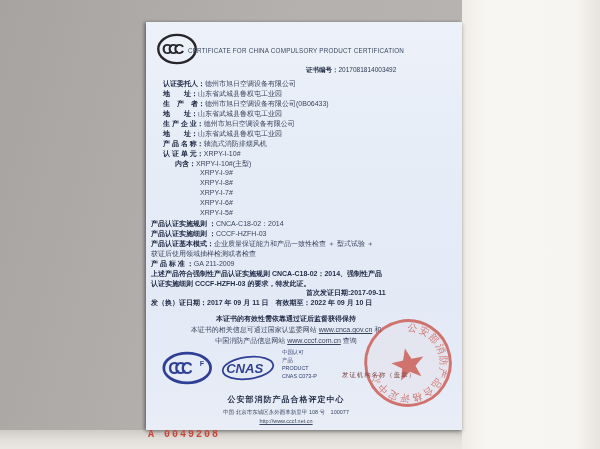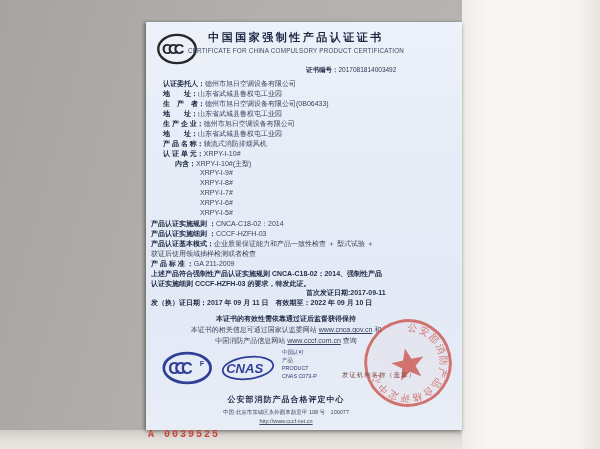--- a/index.html
+++ b/index.html
@@ -43,21 +43,20 @@
 <div class="right-strip"></div>
 <div class="bottom-strip"></div>
 
 <div class="certificate">
 
   <svg class="abs" style="left:10px;top:9px;" width="42" height="36" viewBox="0 0 46 38">
     <ellipse cx="23" cy="19" rx="20.5" ry="15.5" fill="none" stroke="#25252a" stroke-width="2.6"></ellipse>
     <text x="6.5" y="25" font-size="16" font-weight="bold" letter-spacing="-5" fill="#25252a">CCC</text>
   </svg>
 
-  <div class="abs title">中国国家强制性产品认证证书</div>
   <div class="abs subtitle">CERTIFICATE FOR CHINA COMPULSORY PRODUCT CERTIFICATION</div>
 
   <div class="abs certno">
     <span class="lbl">证书编号：</span><span>2017081814003492</span>
   </div>
 
   <div class="abs line" style="left:17px;top:57px;"><span class="lbl">认证委托人：</span><span>德州市旭日空调设备有限公司</span></div>
   <div class="abs line" style="left:17px;top:67px;"><span class="lbl">地　　址：</span><span>山东省武城县鲁权屯工业园</span></div>
   <div class="abs line" style="left:17px;top:77px;"><span class="lbl">生　产　者：</span><span>德州市旭日空调设备有限公司(0B06433)</span></div>
   <div class="abs line" style="left:17px;top:87px;"><span class="lbl">地　　址：</span><span>山东省武城县鲁权屯工业园</span></div>
@@ -124,13 +123,13 @@
     </text>
   </svg>
 
   <div class="abs stamp-caption" style="left:196px;top:349px;">发证机构名称（盖章）</div>
 
   <div class="abs line b ctr" style="top:372px;font-size:8px;letter-spacing:1px;">公安部消防产品合格评定中心</div>
   <div class="abs tiny ctr" style="top:387px;">中国·北京市东城区永外西革新里甲 108 号　100077</div>
   <div class="abs tiny ctr u" style="top:396px;">http://www.cccf.net.cn</div>
 </div>
 
-<div class="serial">A 0039525</div>
+<div class="serial">A 0049208</div>
 
 </body></html>

